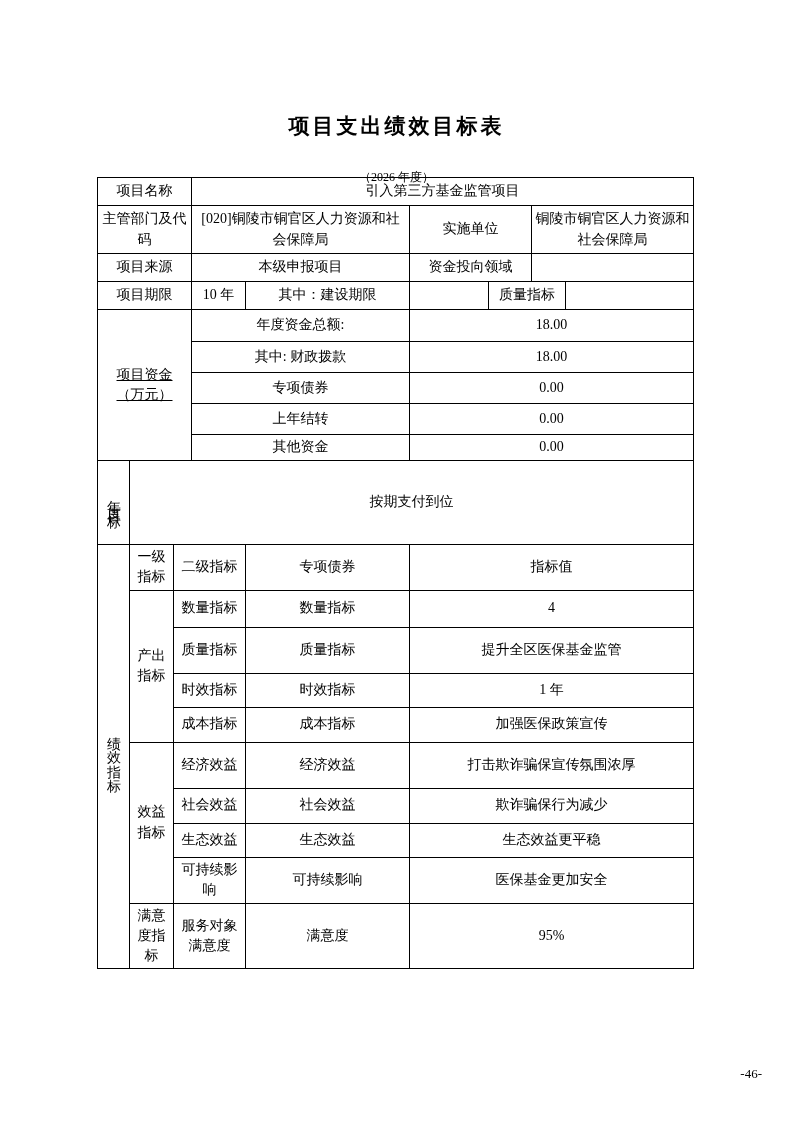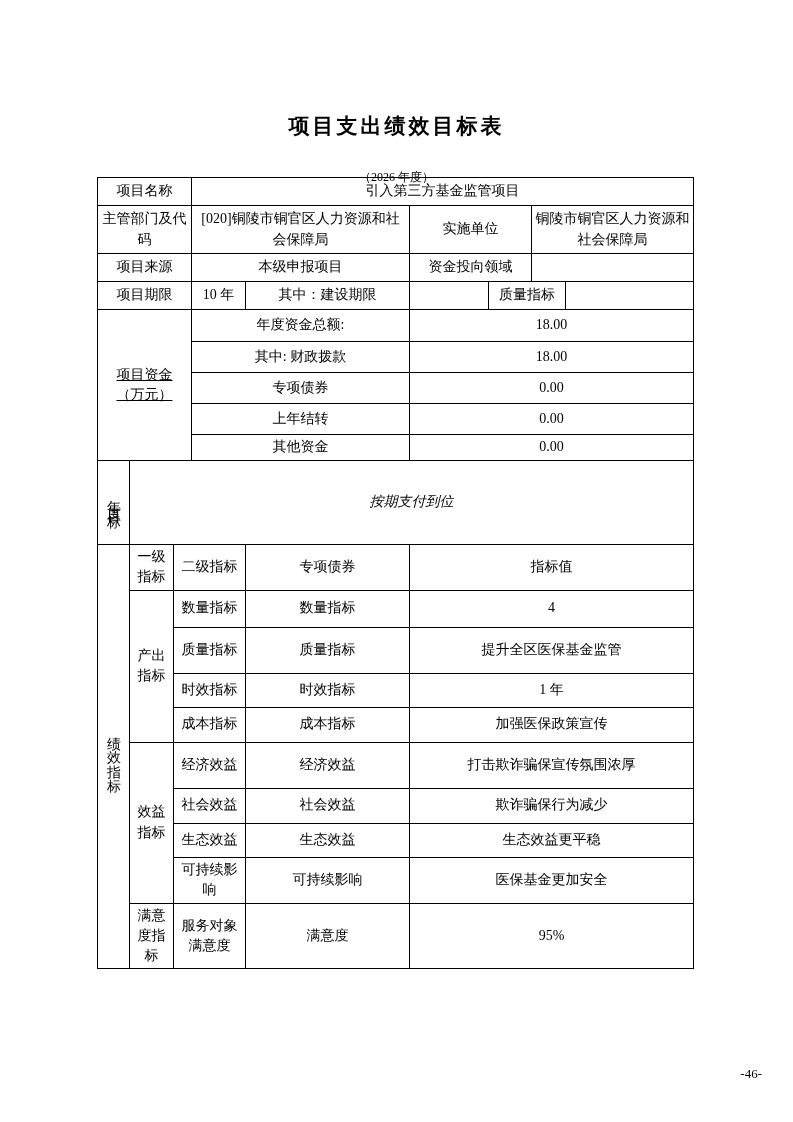--- a/index.html
+++ b/index.html
@@ -29,21 +29,21 @@
   table.main td {
     border:1px solid #000;
     font-size:14px; line-height:1.45;
     text-align:center; vertical-align:middle;
     padding:2px 3px;
     overflow:hidden;
   }
   td.alignL { text-align:left; }
   td.pl12 { padding-left:12px; }
   td.pl26 { padding-left:26px; }
-  td.pl8  { padding-left:8px;font-style:italic; }
+  td.pl8  { padding-left:8px; }
   td.alignR { text-align:right; padding-right:7px; }
   td.tight { padding-left:11px; padding-right:11px; }
   td.prewrap { white-space:pre-line;text-decoration:underline; }
   .vert {
     writing-mode:vertical-rl; text-orientation:upright;
     display:inline-block; letter-spacing:5px; line-height:1;
   }
   .vert.wide { letter-spacing:14px; }
   .page-number {
     position:absolute; right:31px; top:1066px;

